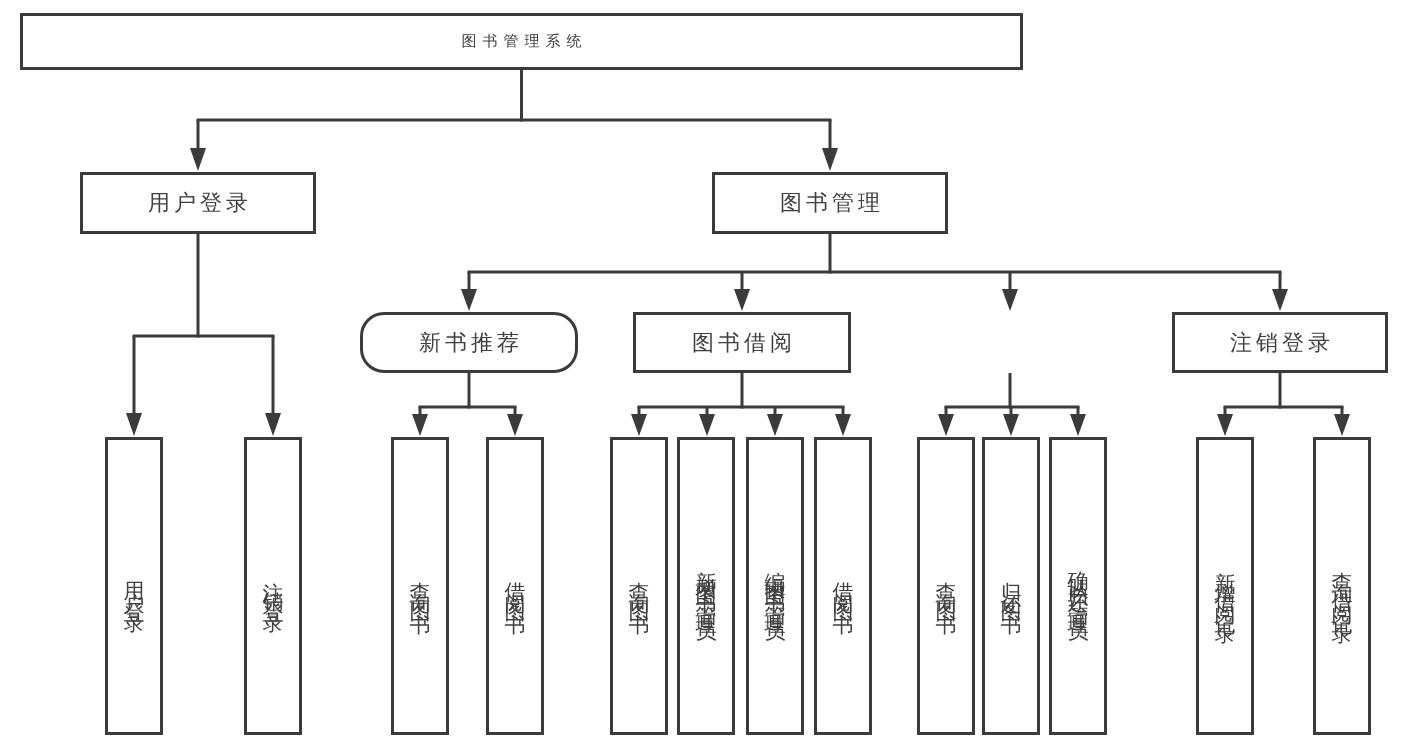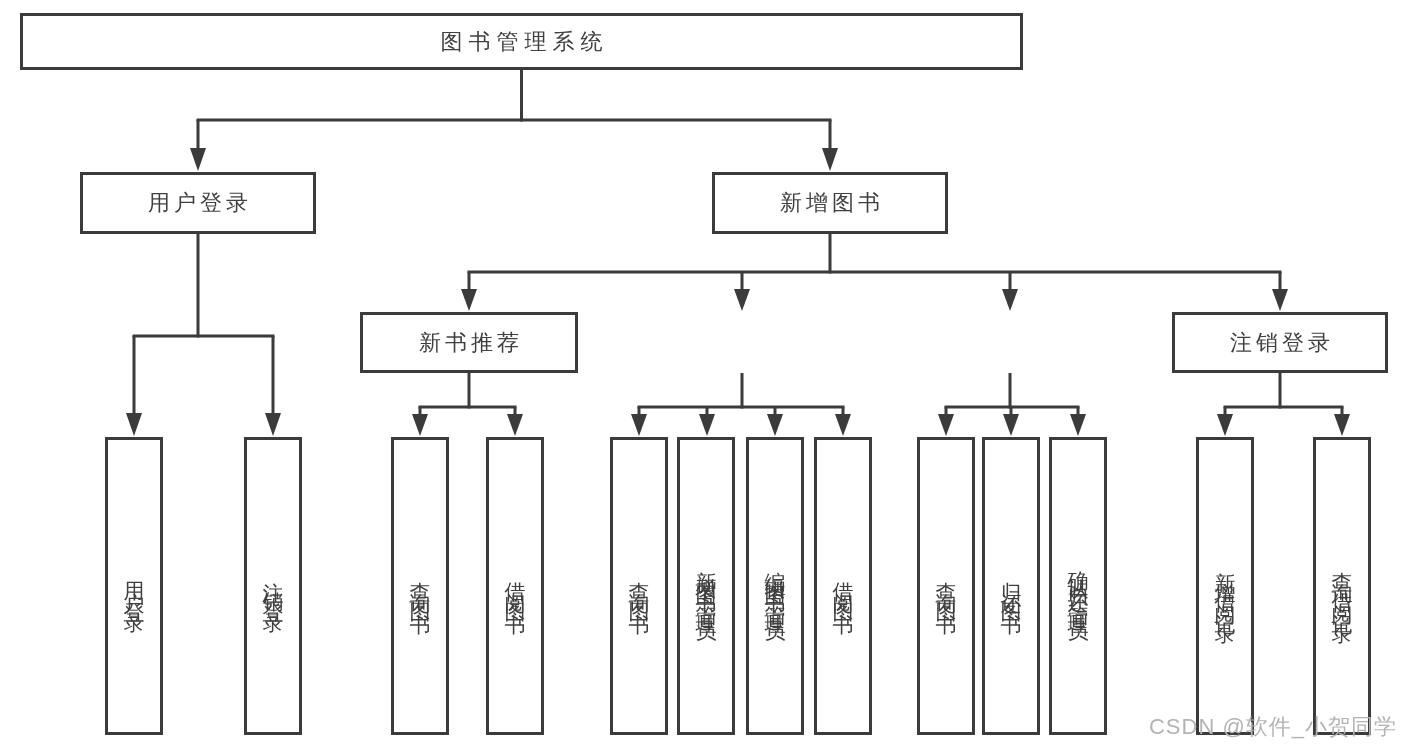--- a/index.html
+++ b/index.html
@@ -24,21 +24,21 @@
     box-sizing:border-box;
     border:3px solid var(--line);
     background:#fff;
     display:flex;align-items:center;justify-content:center;
     color:var(--text);
     font-size:22px;
     letter-spacing:4px;
     text-indent:4px;
     white-space:nowrap;
   }
-  .node.root{font-size:22px;letter-spacing:6px;text-indent:6px;}
+  .node.root{font-size:15px;letter-spacing:6px;text-indent:6px;}
   .leaf{
     position:absolute;
     box-sizing:border-box;
     width:58px;height:298px;
     border:3px solid var(--line);
     background:#fff;
     display:flex;align-items:center;justify-content:center;
     color:var(--text);
   }
   .leaf span{
@@ -120,23 +120,24 @@
     <line x1="1223.5" y1="407" x2="1343.5" y2="407"></line>
     <line x1="1225" y1="407" x2="1225" y2="418"></line>
     <polygon points="1217,414 1233,414 1225,436"></polygon>
     <line x1="1342" y1="407" x2="1342" y2="418"></line>
     <polygon points="1334,414 1350,414 1342,436"></polygon>
   </svg>
 
   <div class="node root" style="left:20px;top:13px;width:1003px;height:57px;">图书管理系统</div>
 
   <div class="node" style="left:80px;top:172px;width:236px;height:62px;">用户登录</div>
-  <div class="node" style="left:712px;top:172px;width:236px;height:62px;">新增图书</div>
+  <div class="node" style="left:712px;top:172px;width:236px;height:62px;">图书管理</div>
 
-  <div class="node" style="left:360px;top:312px;width:218px;height:61px;">新书推荐</div>
+  <div class="node" style="left:360px;top:312px;width:218px;height:61px;border-radius:24px;">新书推荐</div>
+  <div class="node" style="left:633px;top:312px;width:218px;height:61px;">图书借阅</div>
   <div class="node" style="left:1172px;top:312px;width:216px;height:61px;">注销登录</div>
 
   <div class="leaf" style="left:105px;top:437px;">
     <span>用户登录</span>
   </div>
   <div class="leaf" style="left:244px;top:437px;">
     <span>注销登录</span>
   </div>
 
   <div class="leaf" style="left:391px;top:437px;">
@@ -169,15 +170,14 @@
     <span>确认归还（管理员）</span>
   </div>
 
   <div class="leaf" style="left:1196px;top:437px;">
     <span>新增借阅记录</span>
   </div>
   <div class="leaf" style="left:1313px;top:437px;">
     <span>查询借阅记录</span>
   </div>
 
-  <div id="watermark">CSDN @软件_小贺同学</div>
 
 </div>
 
 </body></html>

